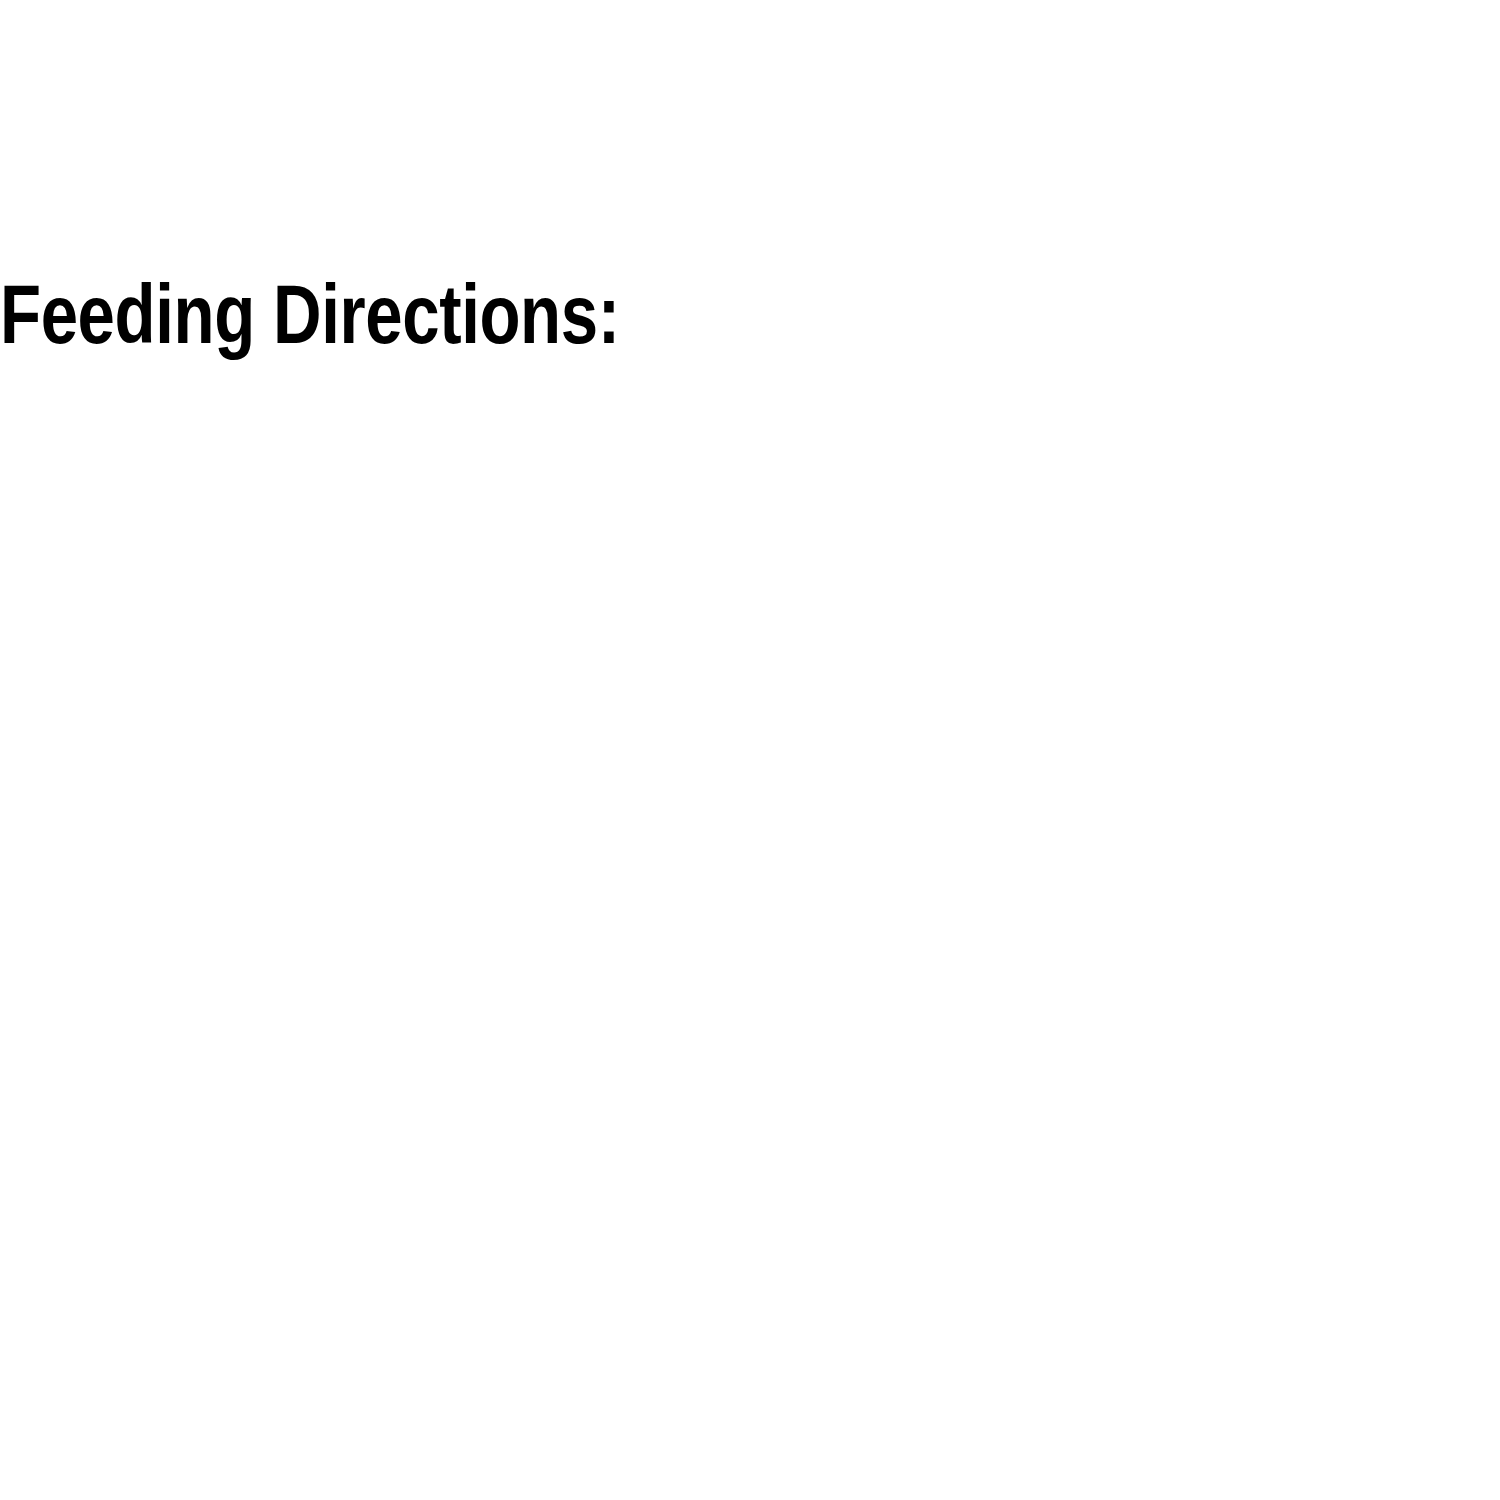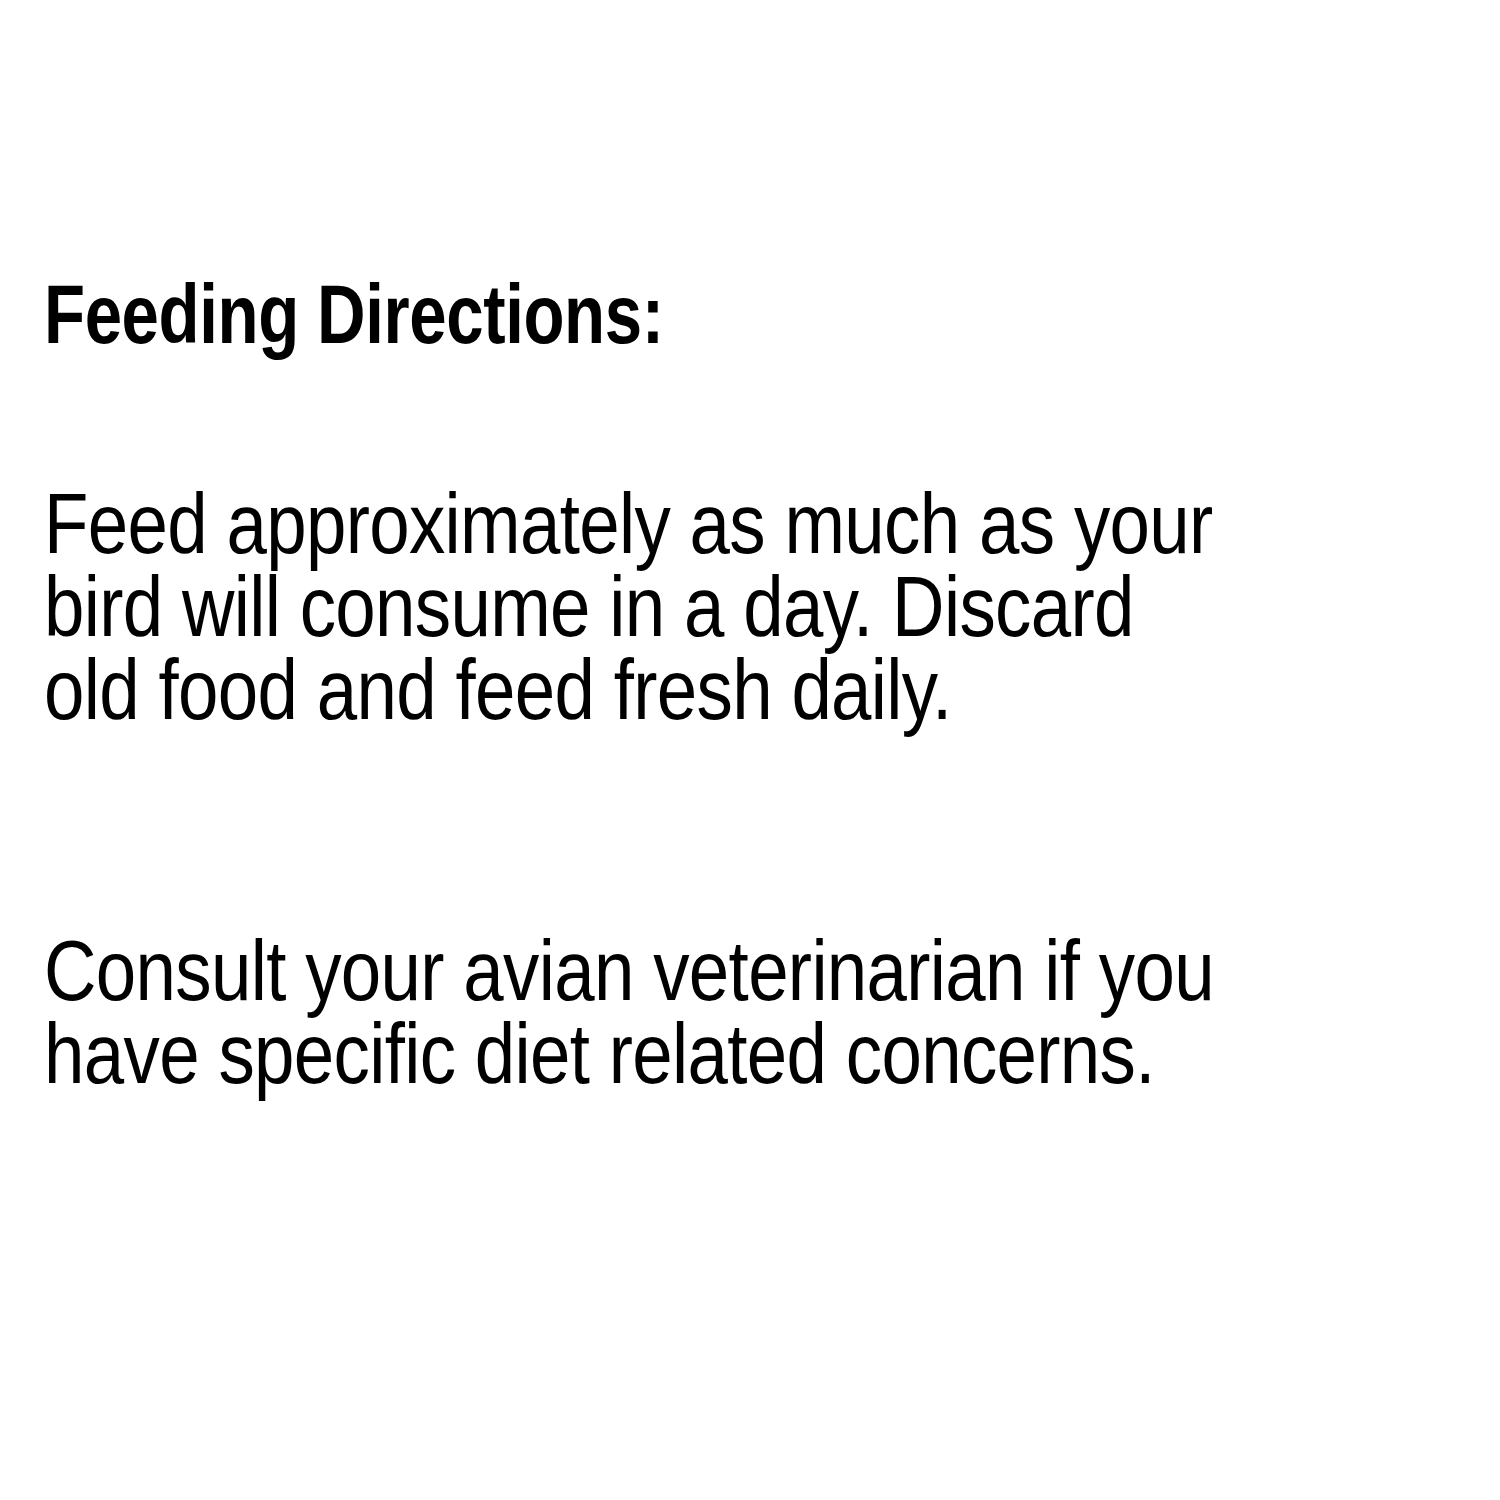--- a/index.html
+++ b/index.html
@@ -22,21 +22,20 @@
     height: 1500px;
     background: #ffffff;
     box-sizing: border-box;
   }
 
   .content {
     position: absolute;
     left: 0px;
     top: 268px;
     width: 1280px;
-    padding-left: 44px;
   }
 
   .section-heading {
     font-family: "Liberation Sans", sans-serif;
     font-weight: bold;
     font-size: 84px;
     line-height: 92px;
     letter-spacing: -0.5px;
     transform: scaleX(0.80);
     transform-origin: left top;
@@ -70,31 +69,22 @@
 <body>
 
 <div class="label-panel">
 
   <div class="content">
 
     <h1 class="section-heading">Feeding Directions:</h1>
 
     <div class="gap-after-heading"></div>
 
-    <div class="para-block">
-      <div class="body-line">Feed approximately as much as your</div>
-      <div class="body-line">bird will consume in a day. Discard</div>
-      <div class="body-line">old food and feed fresh daily.</div>
-    </div>
 
     <div class="para-gap"></div>
 
 
     <div class="para-gap"></div>
 
-    <div class="para-block">
-      <div class="body-line">Consult your avian veterinarian if you</div>
-      <div class="body-line">have specific diet related concerns.</div>
-    </div>
 
   </div>
 
 </div>
 
 </body></html>

